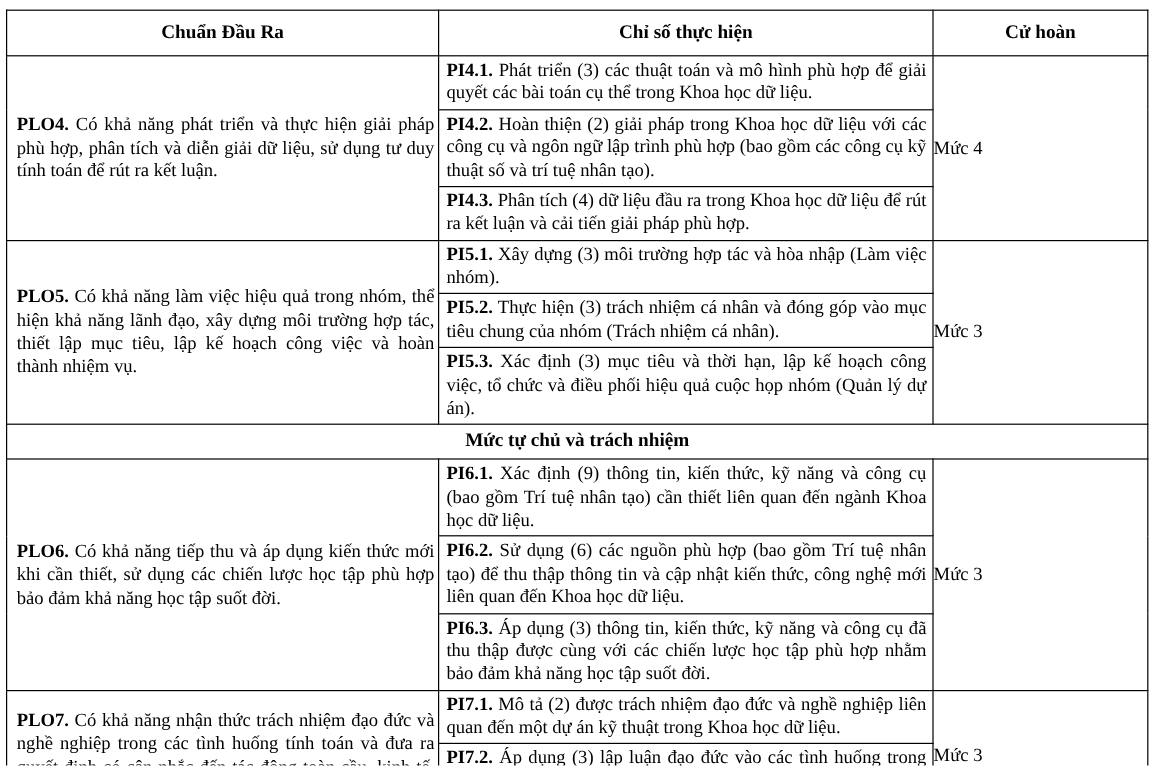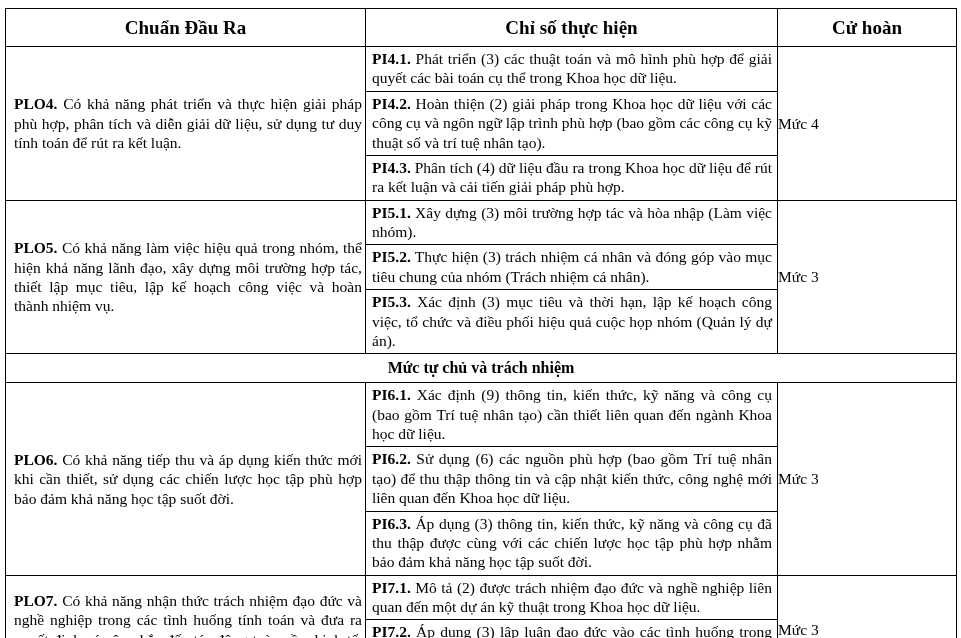--- a/index.html
+++ b/index.html
@@ -26,21 +26,21 @@
   th, td {
     border: 1.5px solid #000000;
     font-size: 15.5px;
     line-height: 1.25;
     vertical-align: middle;
   }
   th {
     font-weight: bold;
     text-align: center;
     height: 38px;
-    font-size: 19px;
+    font-size: 16px;
   }
   td.plo {
     text-align: justify;
     padding: 4px 3px 4px 8px;
   }
   td.pi {
     text-align: justify;
     padding: 2px 5px 3px 6px;
   }
   td.level {

